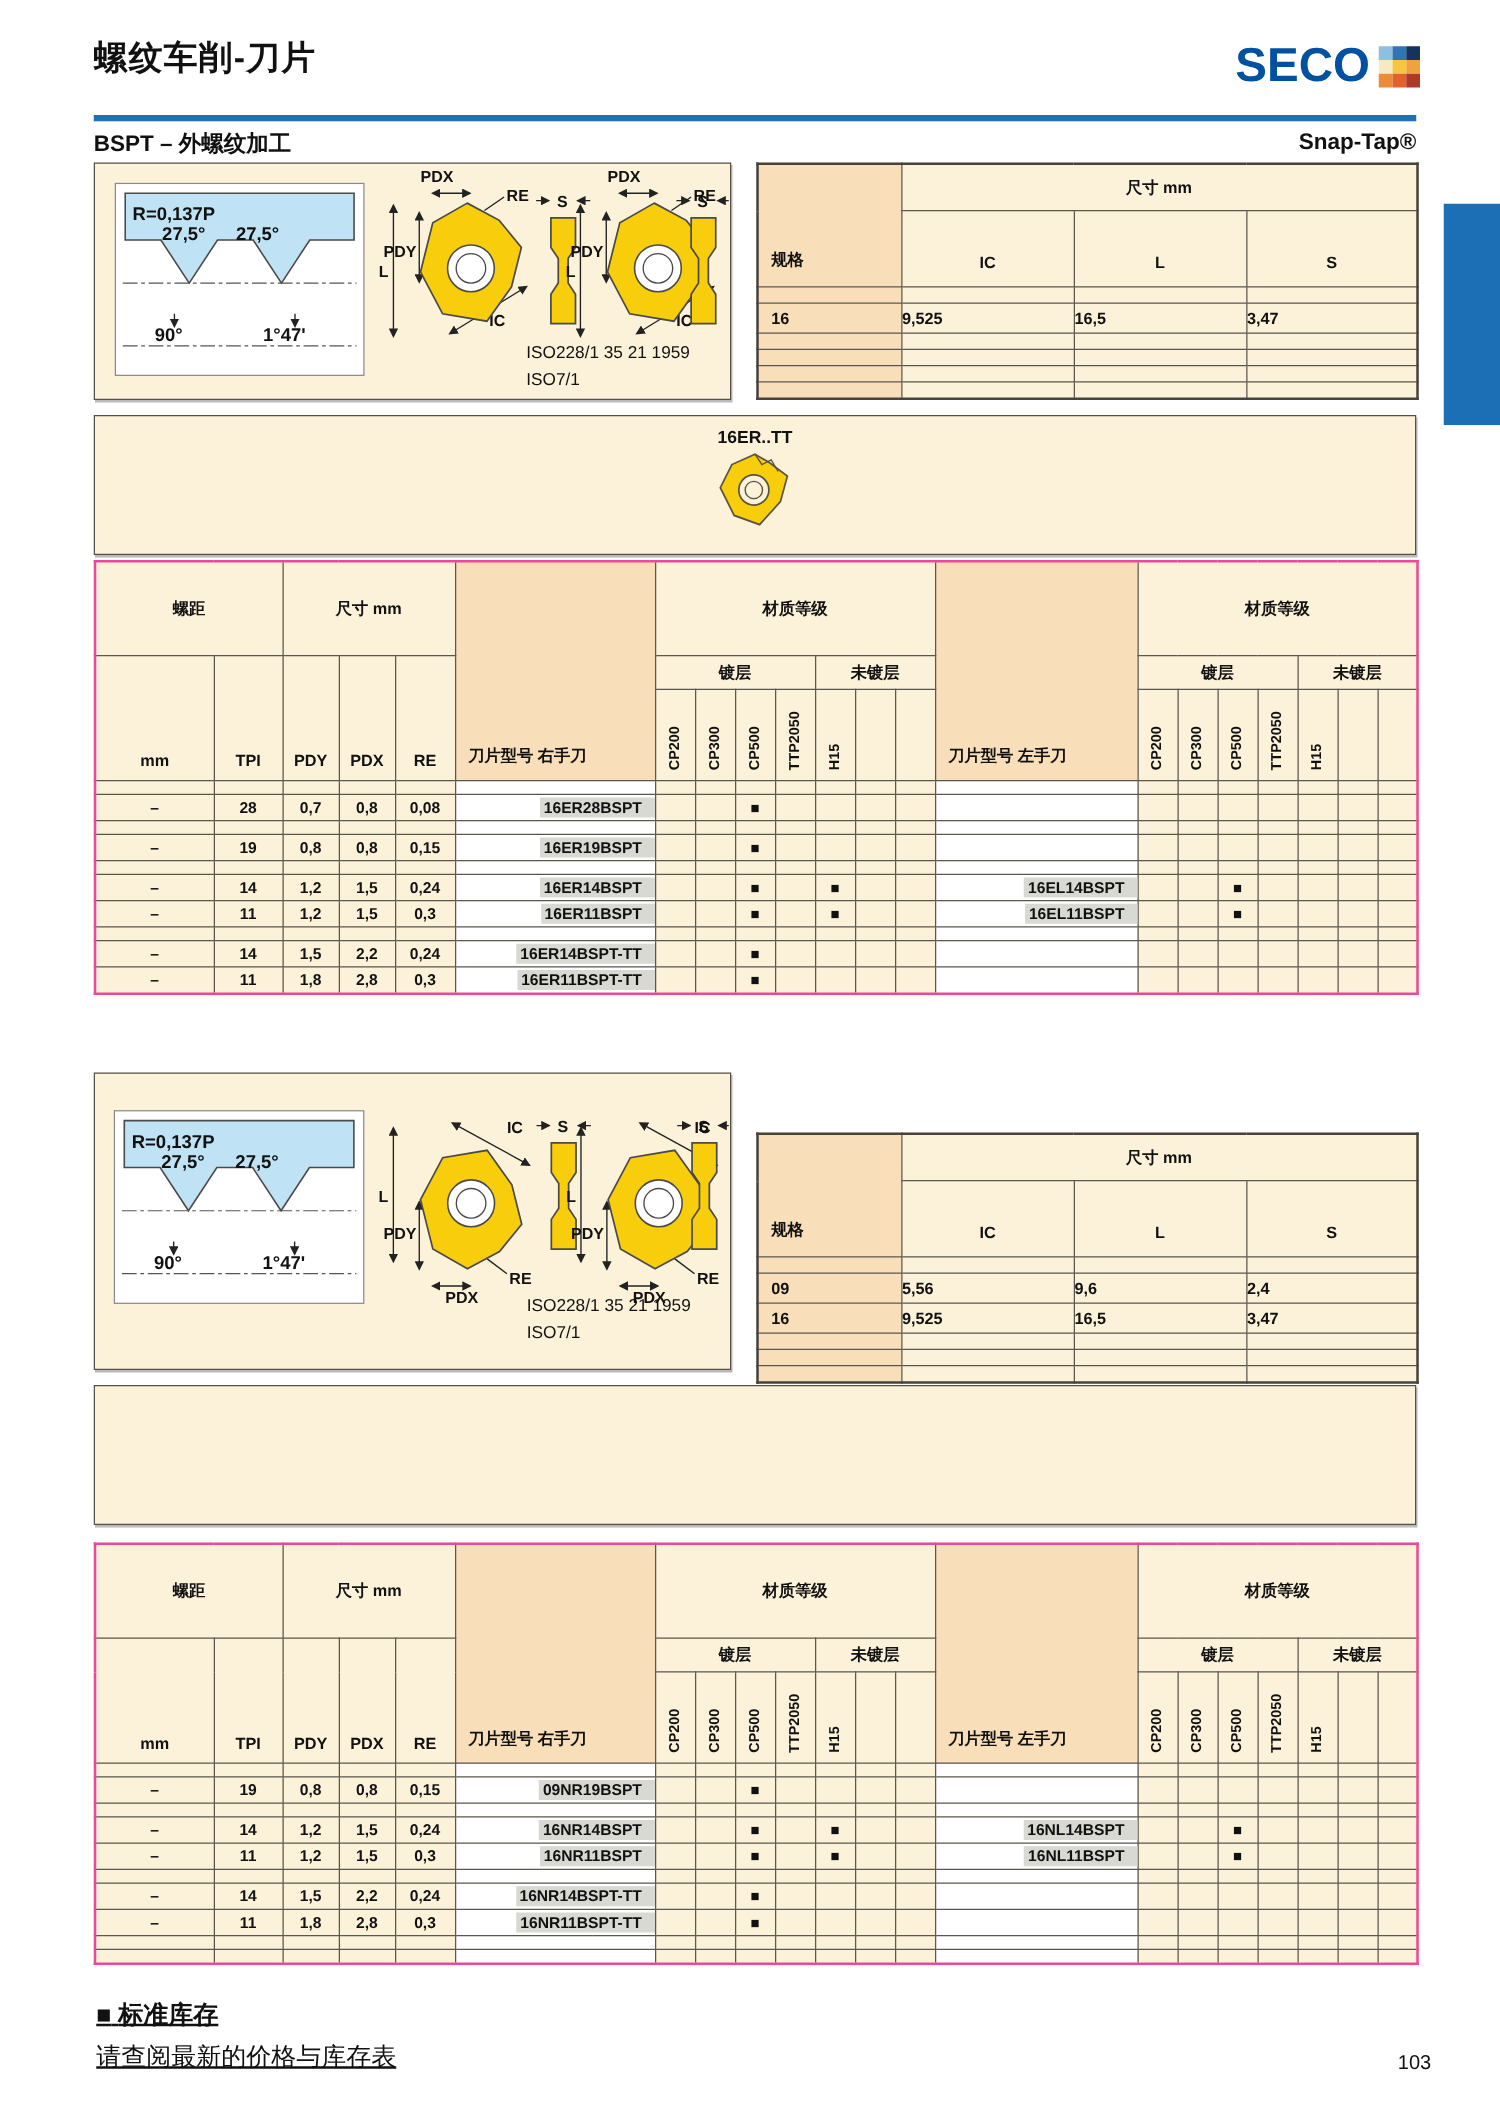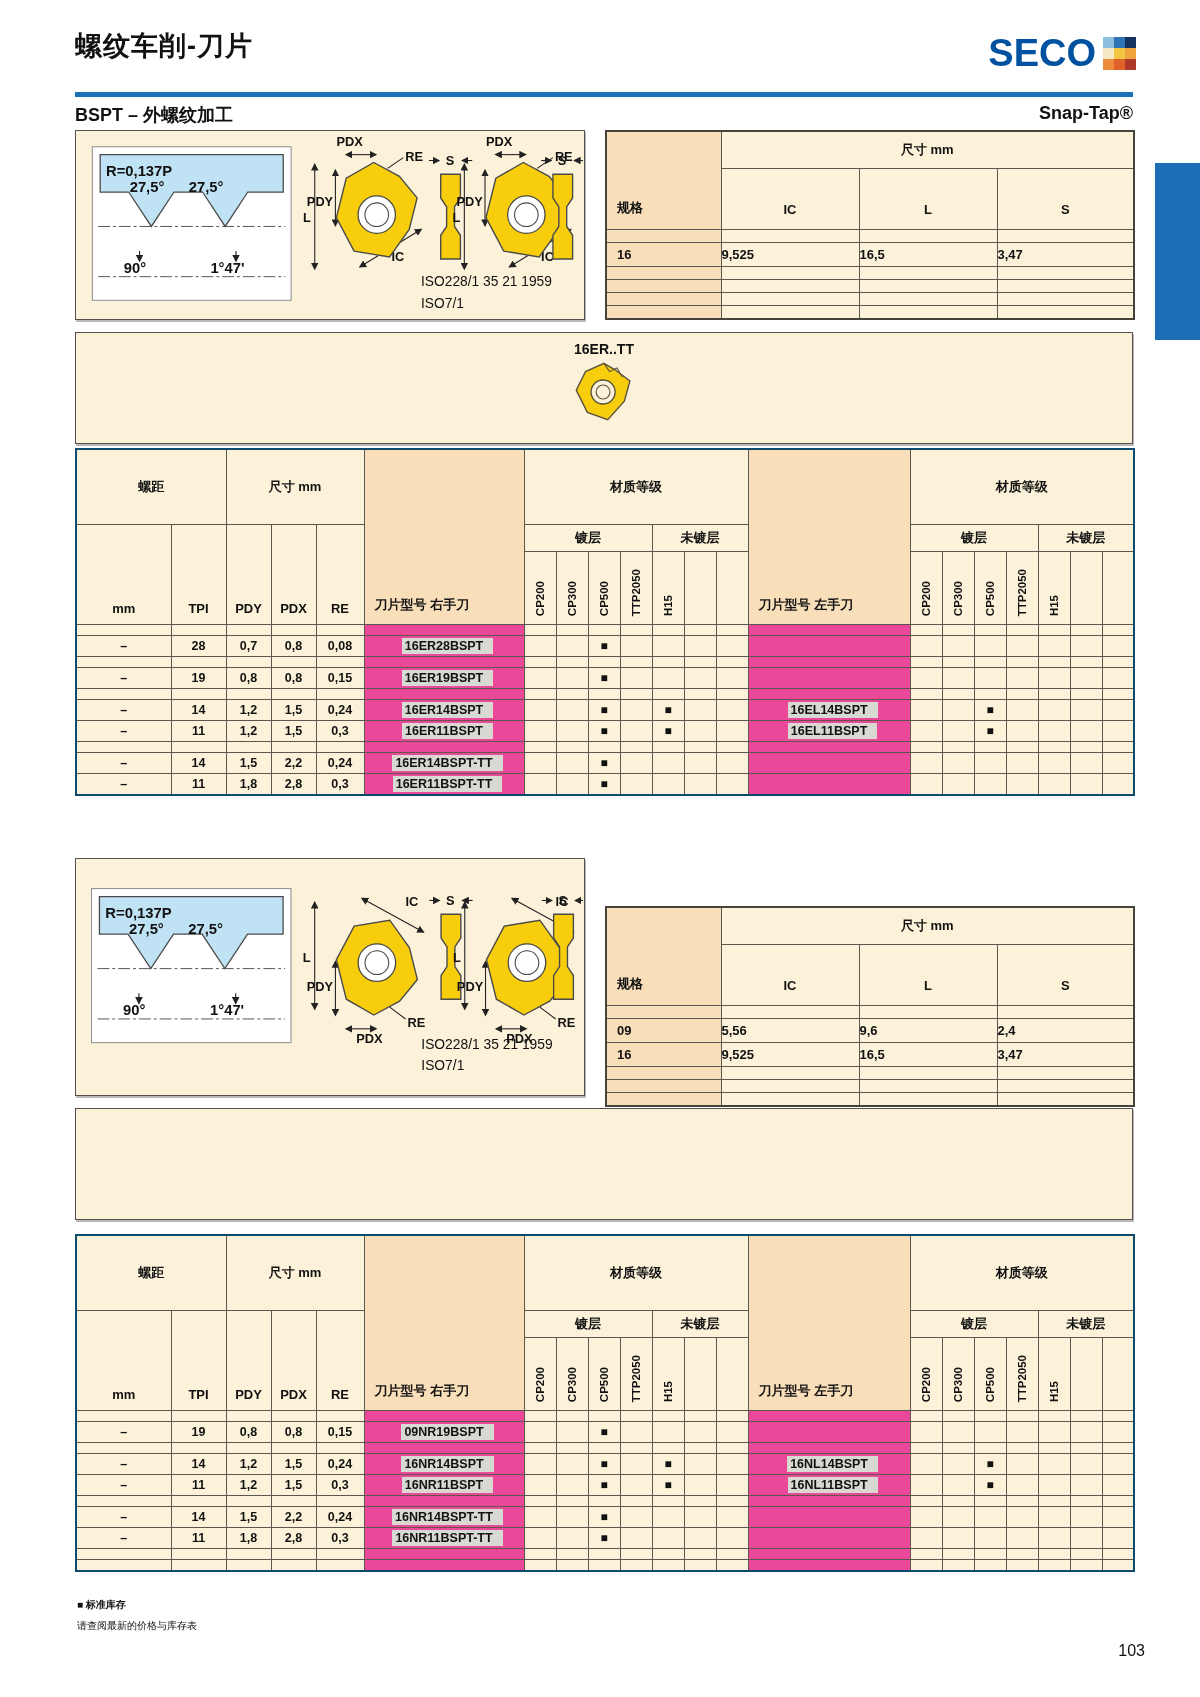--- a/index.html
+++ b/index.html
@@ -28,39 +28,39 @@
   .spec{position:absolute;left:605px;width:528px;background:#FBF2D9;border:2px solid #46433D;}
   .spt1{top:130px;} .spt2{top:906px;}
   .spec th,.spec td{border:1px solid #5B564E;font-size:13px;padding:0;}
   .spec tr.s1 th{height:36px;font-weight:bold;}
   .spec tr.s2 th{height:48px;font-weight:bold;vertical-align:bottom;padding-bottom:12px;text-align:center;}
   .spec th.speclab{background:#F8DFBA;text-align:left;vertical-align:bottom;padding:0 0 12px 10px;}
   .spec td.spc{background:#F8DFBA;text-align:left;padding-left:10px;font-weight:bold;}
   .spec tr.dr td{height:23px;font-weight:bold;text-align:left;}
   .spec tr.sp td{height:12px;}
 
-  .main{position:absolute;left:75px;width:1058px;background:#FBF2D9;border:2px solid #0c4a6e;}
+  .main{position:absolute;left:75px;width:1058px;background:#FBF2D9;border:2px solid #ec4899;}
   .m1{top:448px;} .m2{top:1234px;}
   .main th,.main td{border:1px solid #5B564E;font-size:13px;padding:0;}
   .main thead th{font-weight:bold;background:#FBF2D9;text-align:center;}
   .main tr.r1 th{height:74px;}
   .main tr.r2 th{height:26px;margin-top:32px;}
   .main tr.r3 th{height:72px;vertical-align:bottom;}
   .main th.low{vertical-align:bottom;padding-bottom:8px;}
   .main th.rhh,.main th.lhh{background:#F8DFBA;vertical-align:bottom;text-align:left;padding:0 0 10px 10px;font-size:13px;}
   .main th.v{vertical-align:bottom;}
   .main th.v span{writing-mode:vertical-rl;transform:rotate(180deg);font-size:11.5px;font-weight:bold;display:inline-block;margin-bottom:5px;}
   .main td{text-align:center;font-weight:bold;font-size:12.5px;}
-  .main td.rh,.main td.lh{background:#ec4899;text-align:center;padding-left:7px;}
+  .main td.rh,.main td.lh{background:#ffffff;text-align:right;padding-left:7px;}
   .main td.g{font-size:12px;}
   .main tr.dr td{height:20px;}
   .main tr.sp td{height:10px;}
   .des{background:#D9D9D4;padding:0 10px 0 3px;font-weight:bold;display:inline-block;line-height:16px;}
 
-  .foot{position:absolute;left:77px;top:1598px;font-size:10px;}
+  .foot{position:absolute;left:77px;top:1598px;font-size:20px;text-decoration:underline;}
   .foot .l1{font-weight:bold;}
   .foot .l2{margin-top:7px;}
   .pagenum{position:absolute;right:55px;top:1642px;font-size:16px;}
 
   
   .thr{fill:#BFE2F4;stroke:#4A4A4A;stroke-width:1.3;}
   .cl{stroke:#555;stroke-width:1;stroke-dasharray:12 3 3 3;}
   .dim{stroke:#222;stroke-width:1.1;fill:none;}
   .ins{fill:#F8CE0C;stroke:#4A4A4A;stroke-width:1.4;}
   .dt{font:bold 13px "Liberation Sans",sans-serif;fill:#111;}

